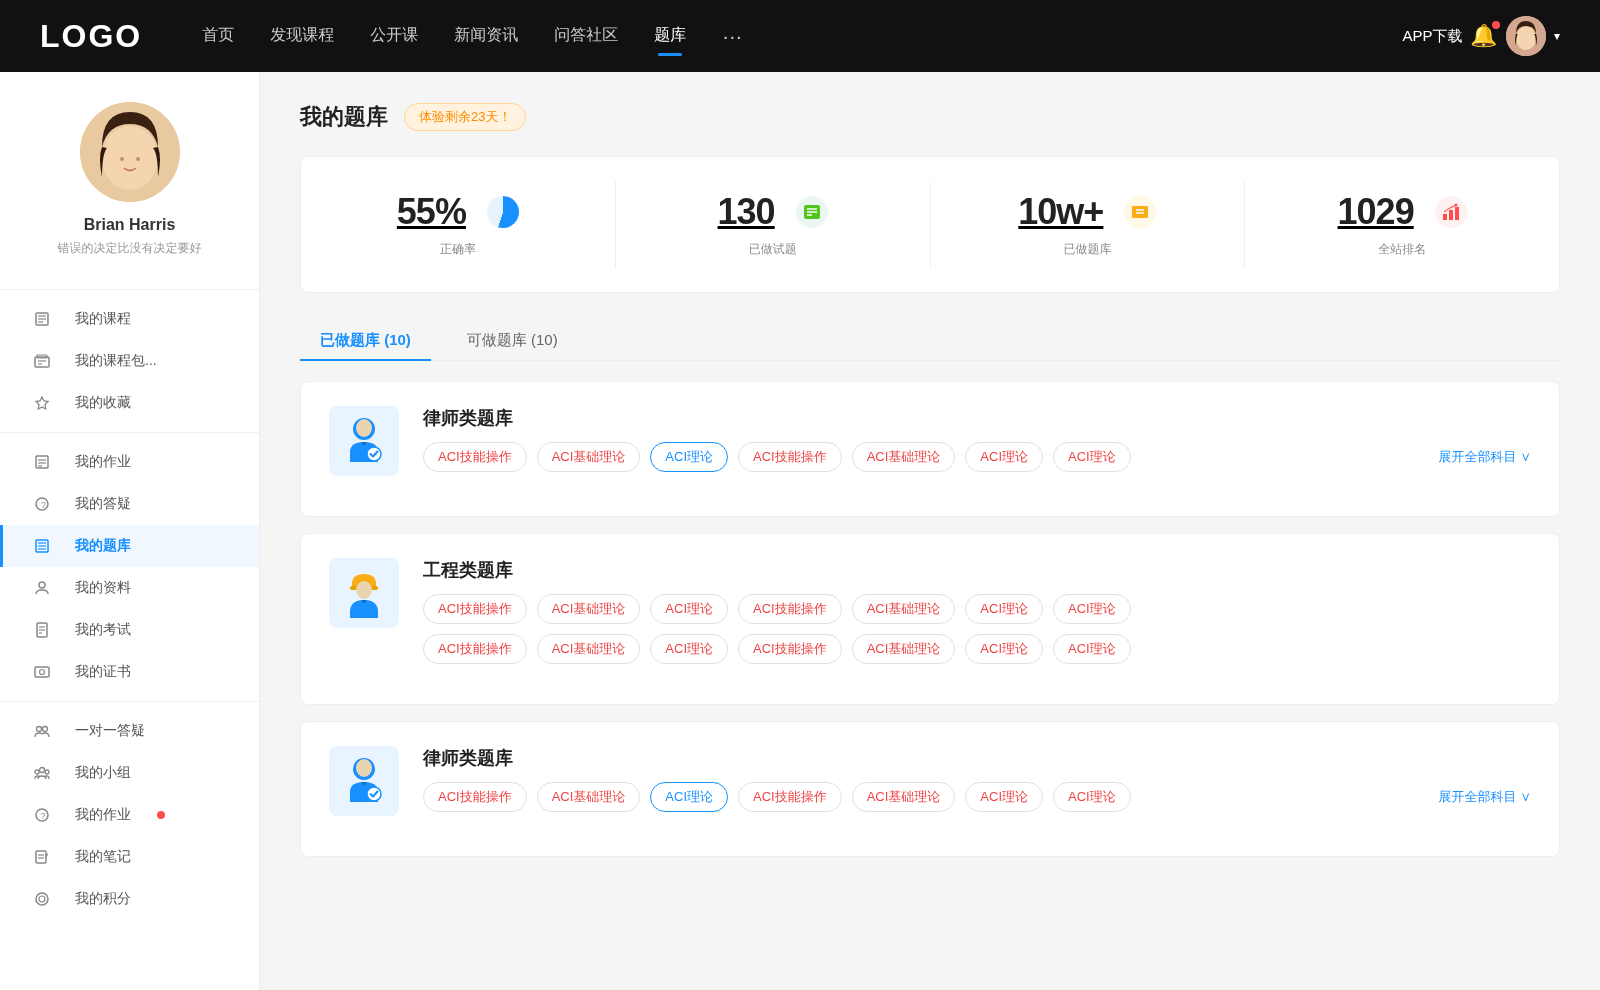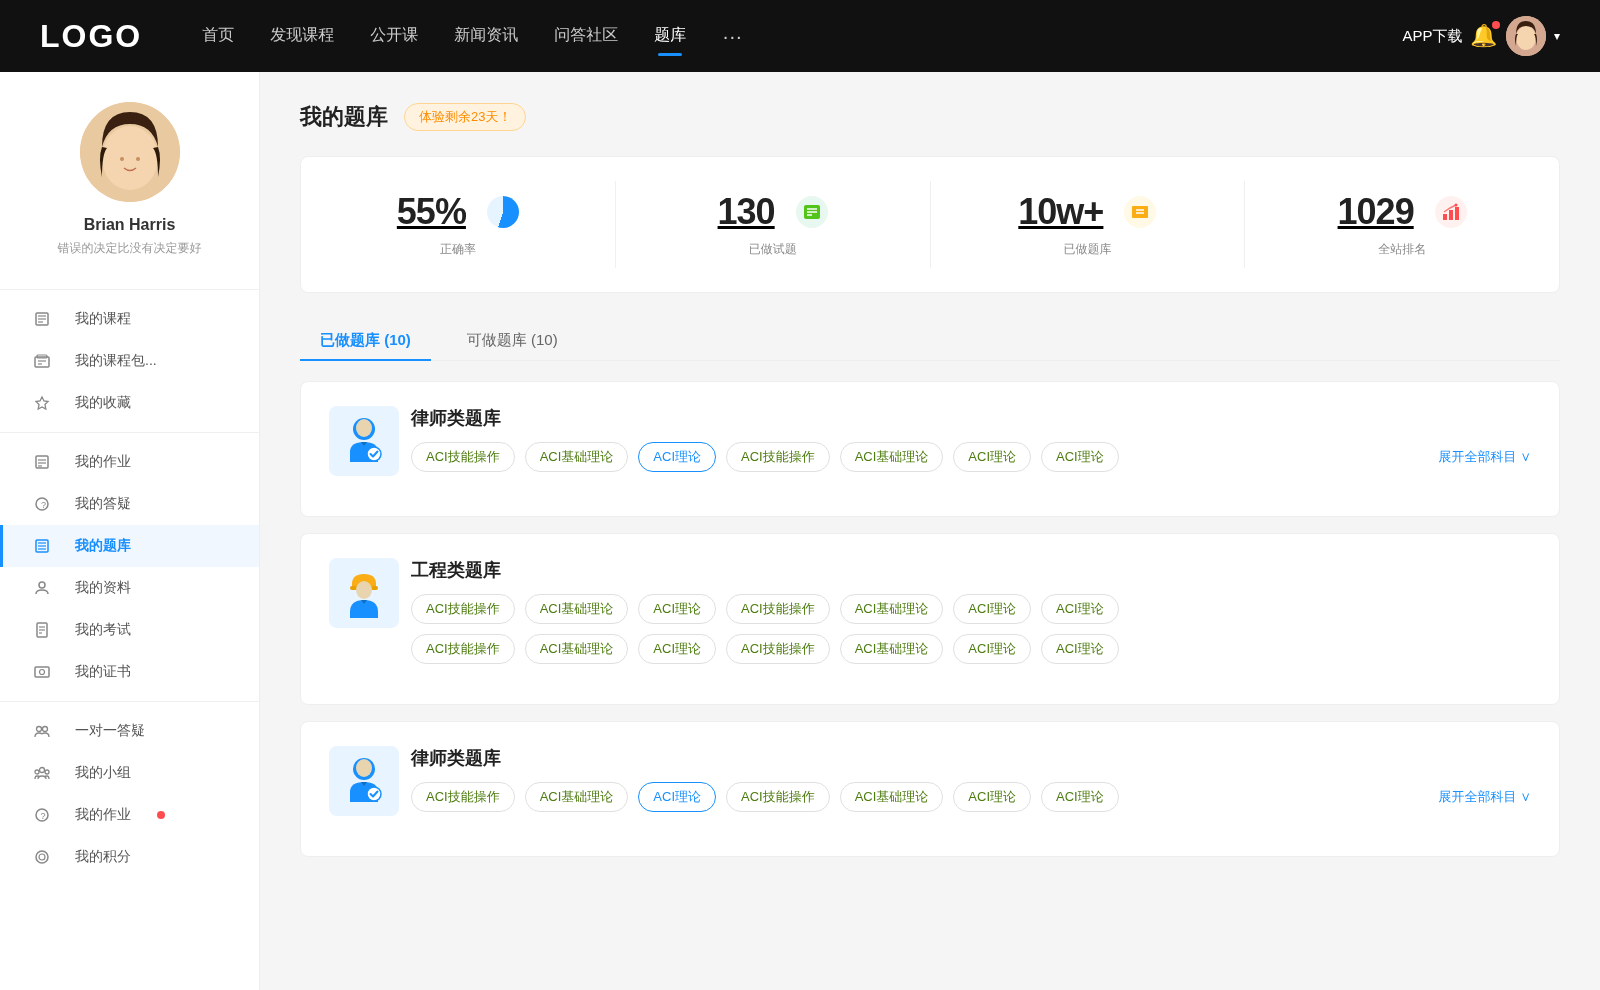--- a/index.html
+++ b/index.html
@@ -74,24 +74,24 @@
     .pie-chart { width: 32px; height: 32px; border-radius: 50%; background: conic-gradient(#1890ff 0deg 198deg, #e6f4ff 198deg 360deg); }
 
     
     .tabs-row { display: flex; gap: 16px; margin-bottom: 20px; border-bottom: 1px solid #eee; }
     .tab-item { padding: 10px 20px; font-size: 15px; color: #666; cursor: pointer; position: relative; }
     .tab-item.active { color: #1890ff; font-weight: 600; }
     .tab-item.active::after { content: ''; position: absolute; bottom: -1px; left: 0; right: 0; height: 2px; background: #1890ff; }
 
     
     .qbank-card { background: #fff; border-radius: 8px; padding: 24px 28px; margin-bottom: 16px; border: 1px solid #eee; }
-    .qbank-card-header { display: flex; align-items: flex-start; gap: 12px; margin-bottom: 16px; }
+    .qbank-card-header { display: flex; align-items: flex-start; gap: 24px; margin-bottom: 16px; }
     .qbank-icon-wrap { width: 70px; height: 70px; background: #e8f4ff; border-radius: 8px; display: flex; align-items: center; justify-content: center; flex-shrink: 0; }
     .qbank-title { font-size: 18px; font-weight: 600; color: #222; margin-bottom: 12px; }
-    .tag { padding: 5px 14px; border-radius: 20px; font-size: 13px; cursor: pointer; border: 1px solid #e0e0e0; color: #4d7c0f; background: #fff; white-space: nowrap; }
+    .tag { padding: 5px 14px; border-radius: 20px; font-size: 13px; cursor: pointer; border: 1px solid #e0e0e0; color: #ef4444; background: #fff; white-space: nowrap; }
     .tag.active { border-color: #1890ff; color: #1890ff; background: #fff; }
     .expand-link { color: #1890ff; font-size: 13px; cursor: pointer; margin-left: auto; align-self: center; white-space: nowrap; }
     .collapse-link { color: #1890ff; font-size: 13px; cursor: pointer; margin-left: auto; align-self: center; white-space: nowrap; }
     .qbank-tags-area { flex: 1; }
     .tags-footer { display: flex; justify-content: flex-end; margin-top: 6px; }
   </style>
 </head>
 <body>
 
 <nav class="navbar">
@@ -283,20 +283,31 @@
         <span class="sidebar-item-icon">
           <svg width="16" height="16" viewBox="0 0 16 16">
               <circle cx="8" cy="8" r="6" fill="none" stroke="#888" stroke-width="1.5"></circle>
               <text x="6.5" y="12" font-size="9" fill="#888">?</text>
             </svg>
         </span>
         <span class="sidebar-item-label">我的作业</span>
         <span class="red-dot"></span>
       </li>
 
+      <li class="sidebar-item">
+        <span class="sidebar-item-icon">
+          <svg width="16" height="16" viewBox="0 0 16 16">
+              <rect x="2" y="2" width="10" height="12" rx="1" fill="none" stroke="#888" stroke-width="1.5"></rect>
+              <line x1="4" y1="6" x2="10" y2="6" stroke="#888" stroke-width="1.2"></line>
+              <line x1="4" y1="9" x2="10" y2="9" stroke="#888" stroke-width="1.2"></line>
+              <line x1="11" y1="8" x2="14" y2="5" stroke="#888" stroke-width="1.2"></line>
+            </svg>
+        </span>
+        <span class="sidebar-item-label">我的笔记</span>
+      </li>
 
       <li class="sidebar-item">
         <span class="sidebar-item-icon">
           <svg width="16" height="16" viewBox="0 0 16 16">
               <circle cx="8" cy="8" r="6" fill="none" stroke="#888" stroke-width="1.5"></circle>
               <circle cx="8" cy="8" r="3" fill="none" stroke="#888" stroke-width="1.2"></circle>
             </svg>
         </span>
         <span class="sidebar-item-label">我的积分</span>
       </li>

